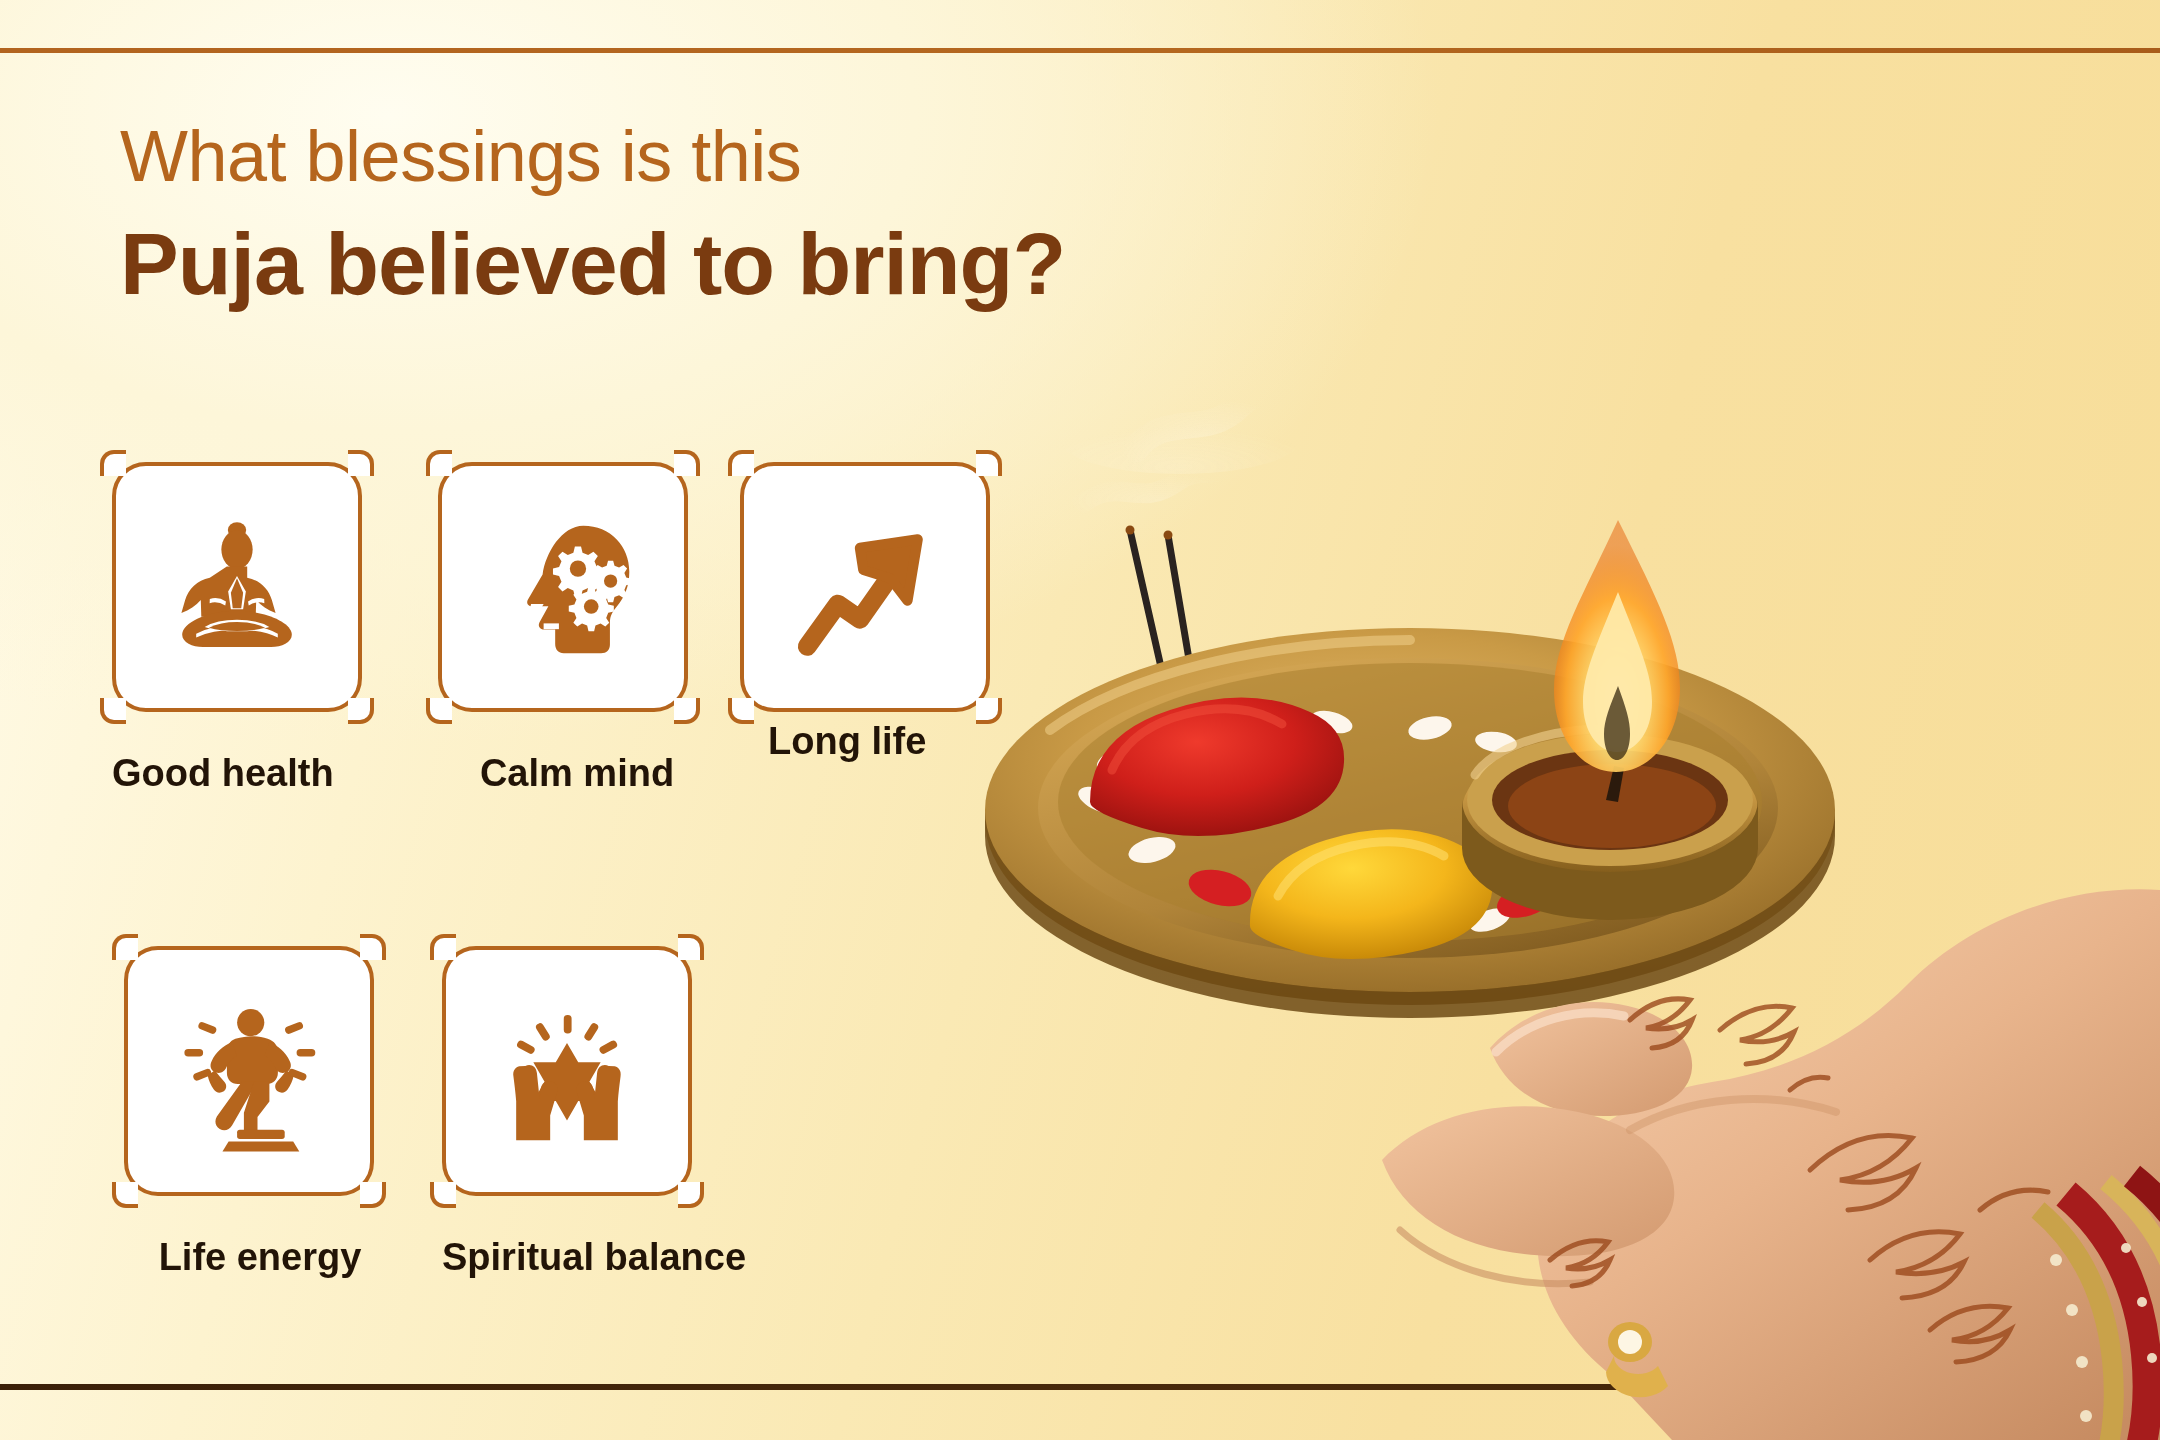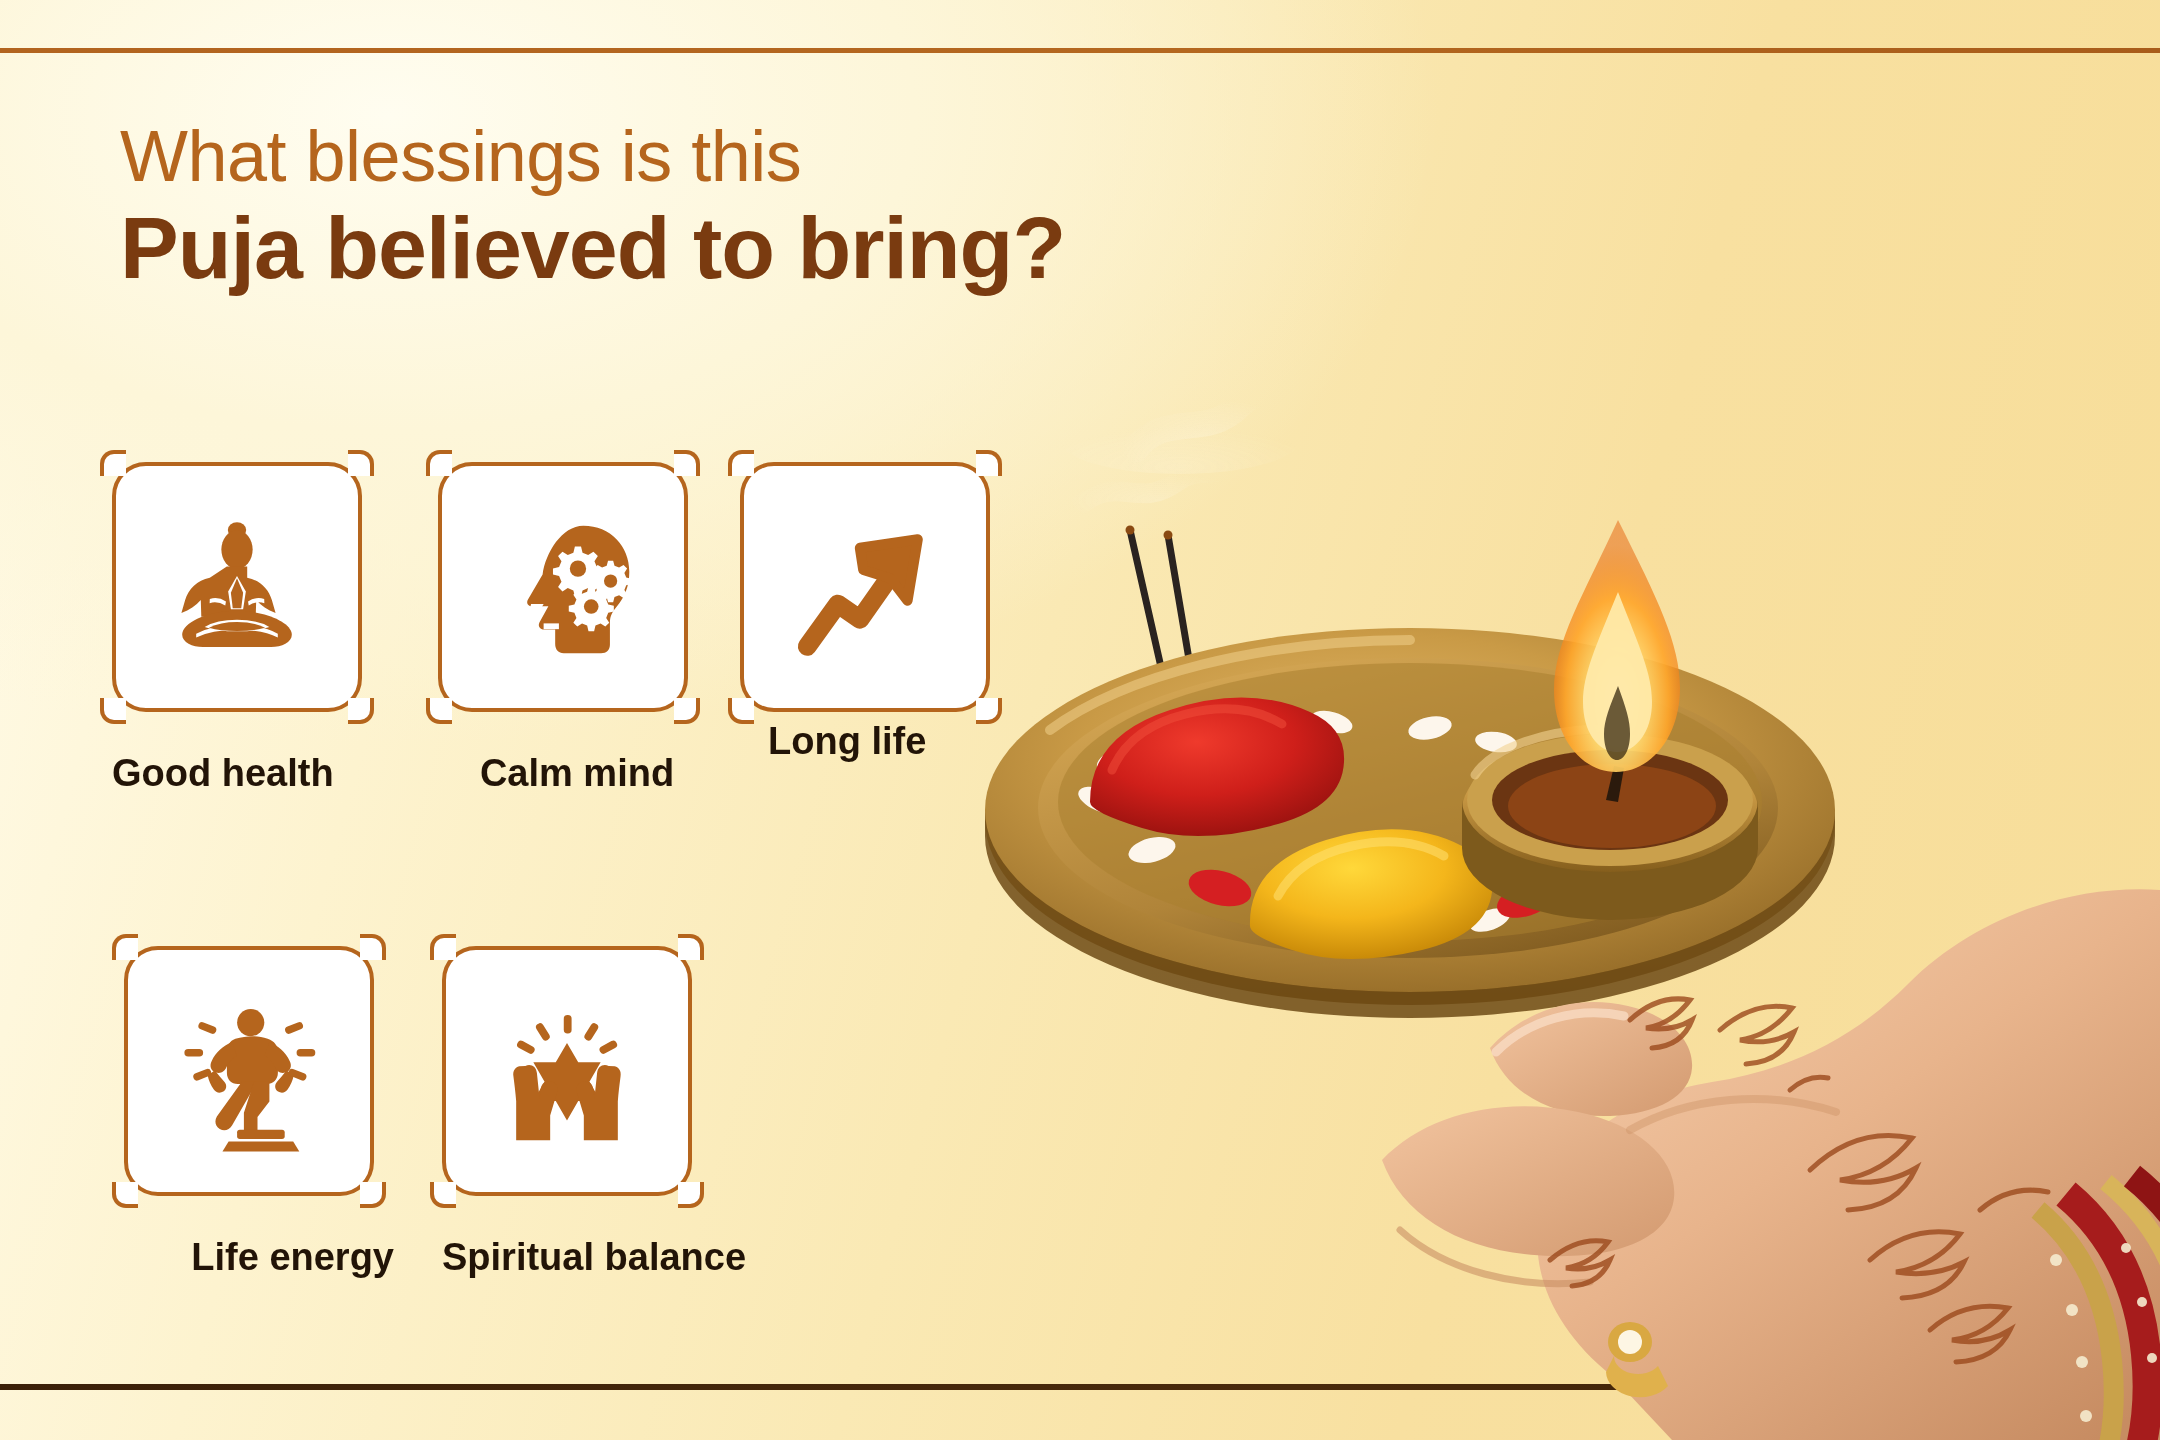--- a/index.html
+++ b/index.html
@@ -26,21 +26,21 @@
 
   
   .headline { position: absolute; left: 120px; top: 118px; }
   .headline .l1 {
     font-size: 72px; line-height: 1.06; font-weight: 400;
     color: #b5651d; letter-spacing: -0.5px; white-space: nowrap;
   }
   .headline .l2 {
     font-size: 88px; line-height: 1.14; font-weight: 700;
     color: #7a3b10; letter-spacing: -1px; white-space: nowrap;
-    margin-top: 4px;
+    margin-top: 20px;
     text-align: center;
   }
 
   
   .grid {
     position: absolute; left: 112px; top: 462px;
     display: grid;
     grid-template-columns: repeat(3, 270px);
     grid-template-rows: repeat(2, 440px);
     column-gap: 22px; row-gap: 0px; gap: 44px;
@@ -74,21 +74,21 @@
 
   .caption {
     margin-top: 40px;
     font-size: 38px; font-weight: 700; color: #221407;
     white-space: nowrap;
   }
   .cap-c1 { text-align: left;   padding-left: 0px; }
   .cap-c2 { text-align: center;   padding-left: 8px; }
   .cap-c3 { text-align: left;   padding-left: 0px; }
   .cap-r2c1 { text-align: left; padding-left: 28px; margin-top: 8px; }
-  .cap-r2c2 { text-align: right; padding-left: 2px; }
+  .cap-r2c2 { text-align: center; padding-left: 2px; }
   .cap-r2c3 { text-align: left; padding-left: -6px; }
 
   
   .photo {
     position: absolute;
     right: 0; top: 330px;
     width: 1230px; height: 1110px;
     pointer-events: none;
   }
   .photo svg { width: 100%; height: 100%; display: block; }

